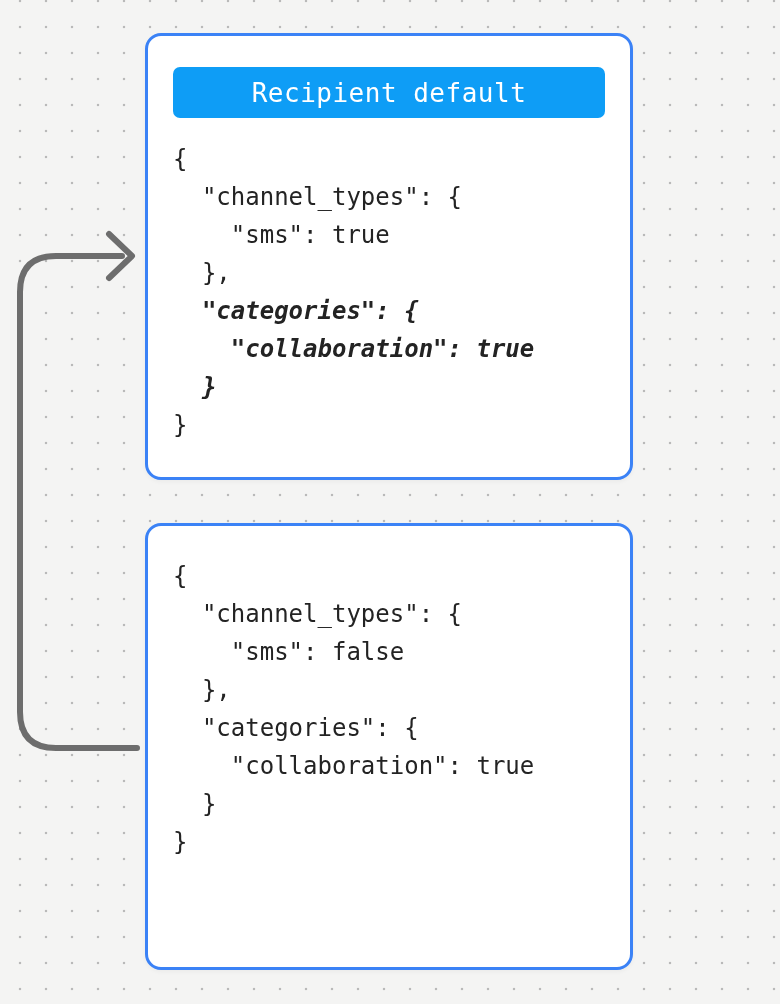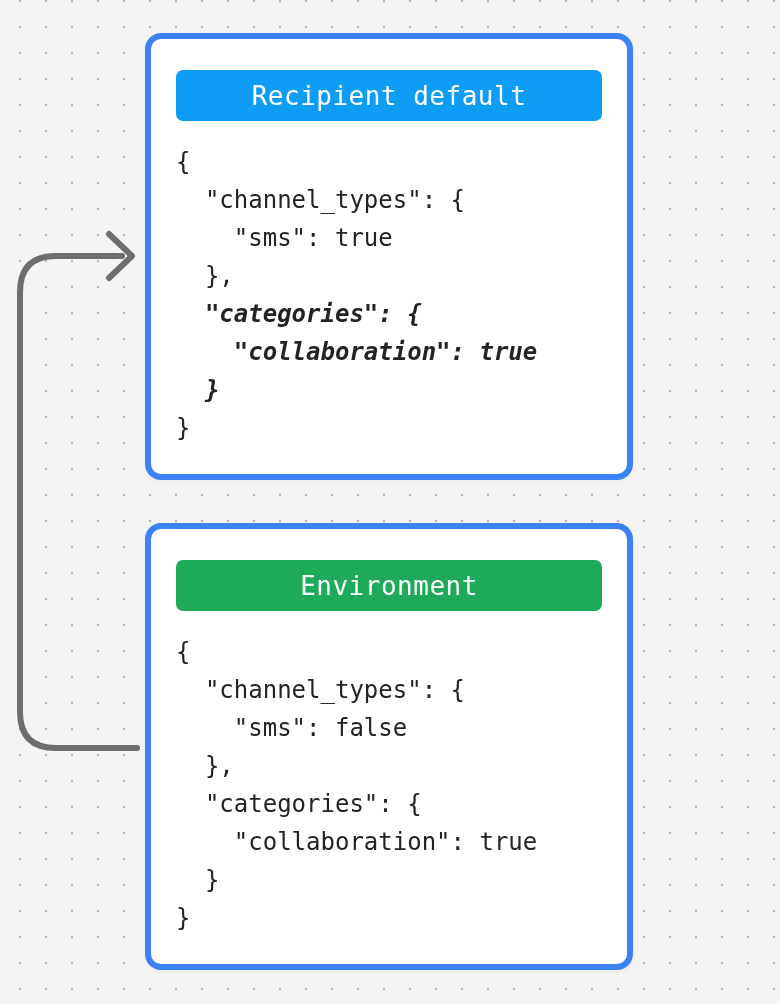--- a/index.html
+++ b/index.html
@@ -19,21 +19,21 @@
     font-family: "DejaVu Sans Mono", "Liberation Mono", monospace;
   }
 
   .card {
     position: absolute;
     left: 145px;
     width: 488px;
     height: 447px;
     box-sizing: border-box;
     background: #ffffff;
-    border: 6px solid #3b82f6;
+    border: 3px solid #3b82f6;
     border-radius: 16px;
     padding: 31px 25px 0 25px;
     box-shadow: 0 2px 4px rgba(0,0,0,0.04);
   }
   .card.top { top: 33px; }
   .card.bottom { top: 523px; }
 
   .card-header {
     height: 51px;
     border-radius: 7px;
@@ -88,23 +88,20 @@
     <div class="code-line">    "sms": true</div>
     <div class="code-line">  },</div>
     <div class="code-line em">  "categories": {</div>
     <div class="code-line em">    "collaboration": true</div>
     <div class="code-line em">  }</div>
     <div class="code-line">}</div>
   </div>
 </div>
 
 <div class="card bottom">
-  <div class="card-header">
-    <span>Environment</span>
-  </div>
   <div class="code">
     <div class="code-line">{</div>
     <div class="code-line">  "channel_types": {</div>
     <div class="code-line">    "sms": false</div>
     <div class="code-line">  },</div>
     <div class="code-line">  "categories": {</div>
     <div class="code-line">    "collaboration": true</div>
     <div class="code-line">  }</div>
     <div class="code-line">}</div>
   </div>

